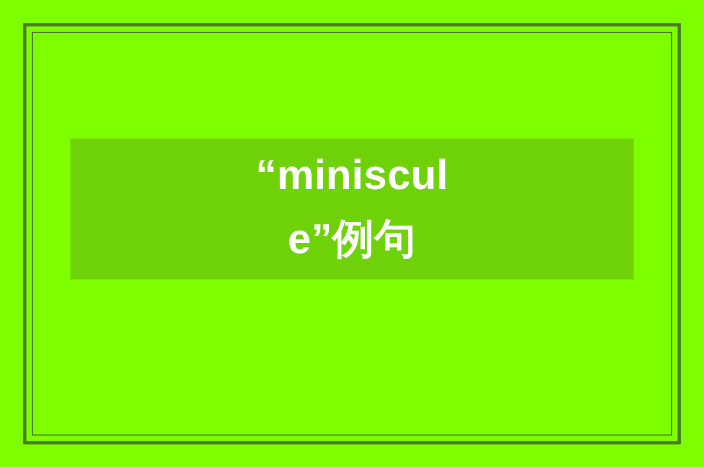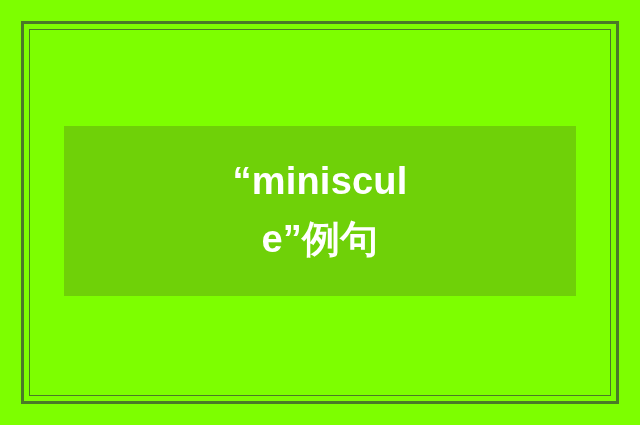--- a/index.html
+++ b/index.html
@@ -48,21 +48,21 @@
     box-sizing: border-box;
     pointer-events: none;
   }
 
   
   .title-band {
     position: absolute;
     left: 64px;
     top: 126px;
     width: 512px;
-    height: 170px;
+    height: 128px;
     background: #6fd108;
     display: flex;
     align-items: center;
     justify-content: center;
     box-sizing: border-box;
     padding: 0 24px;
   }
 
   .title-text {
     color: #ffffff;

